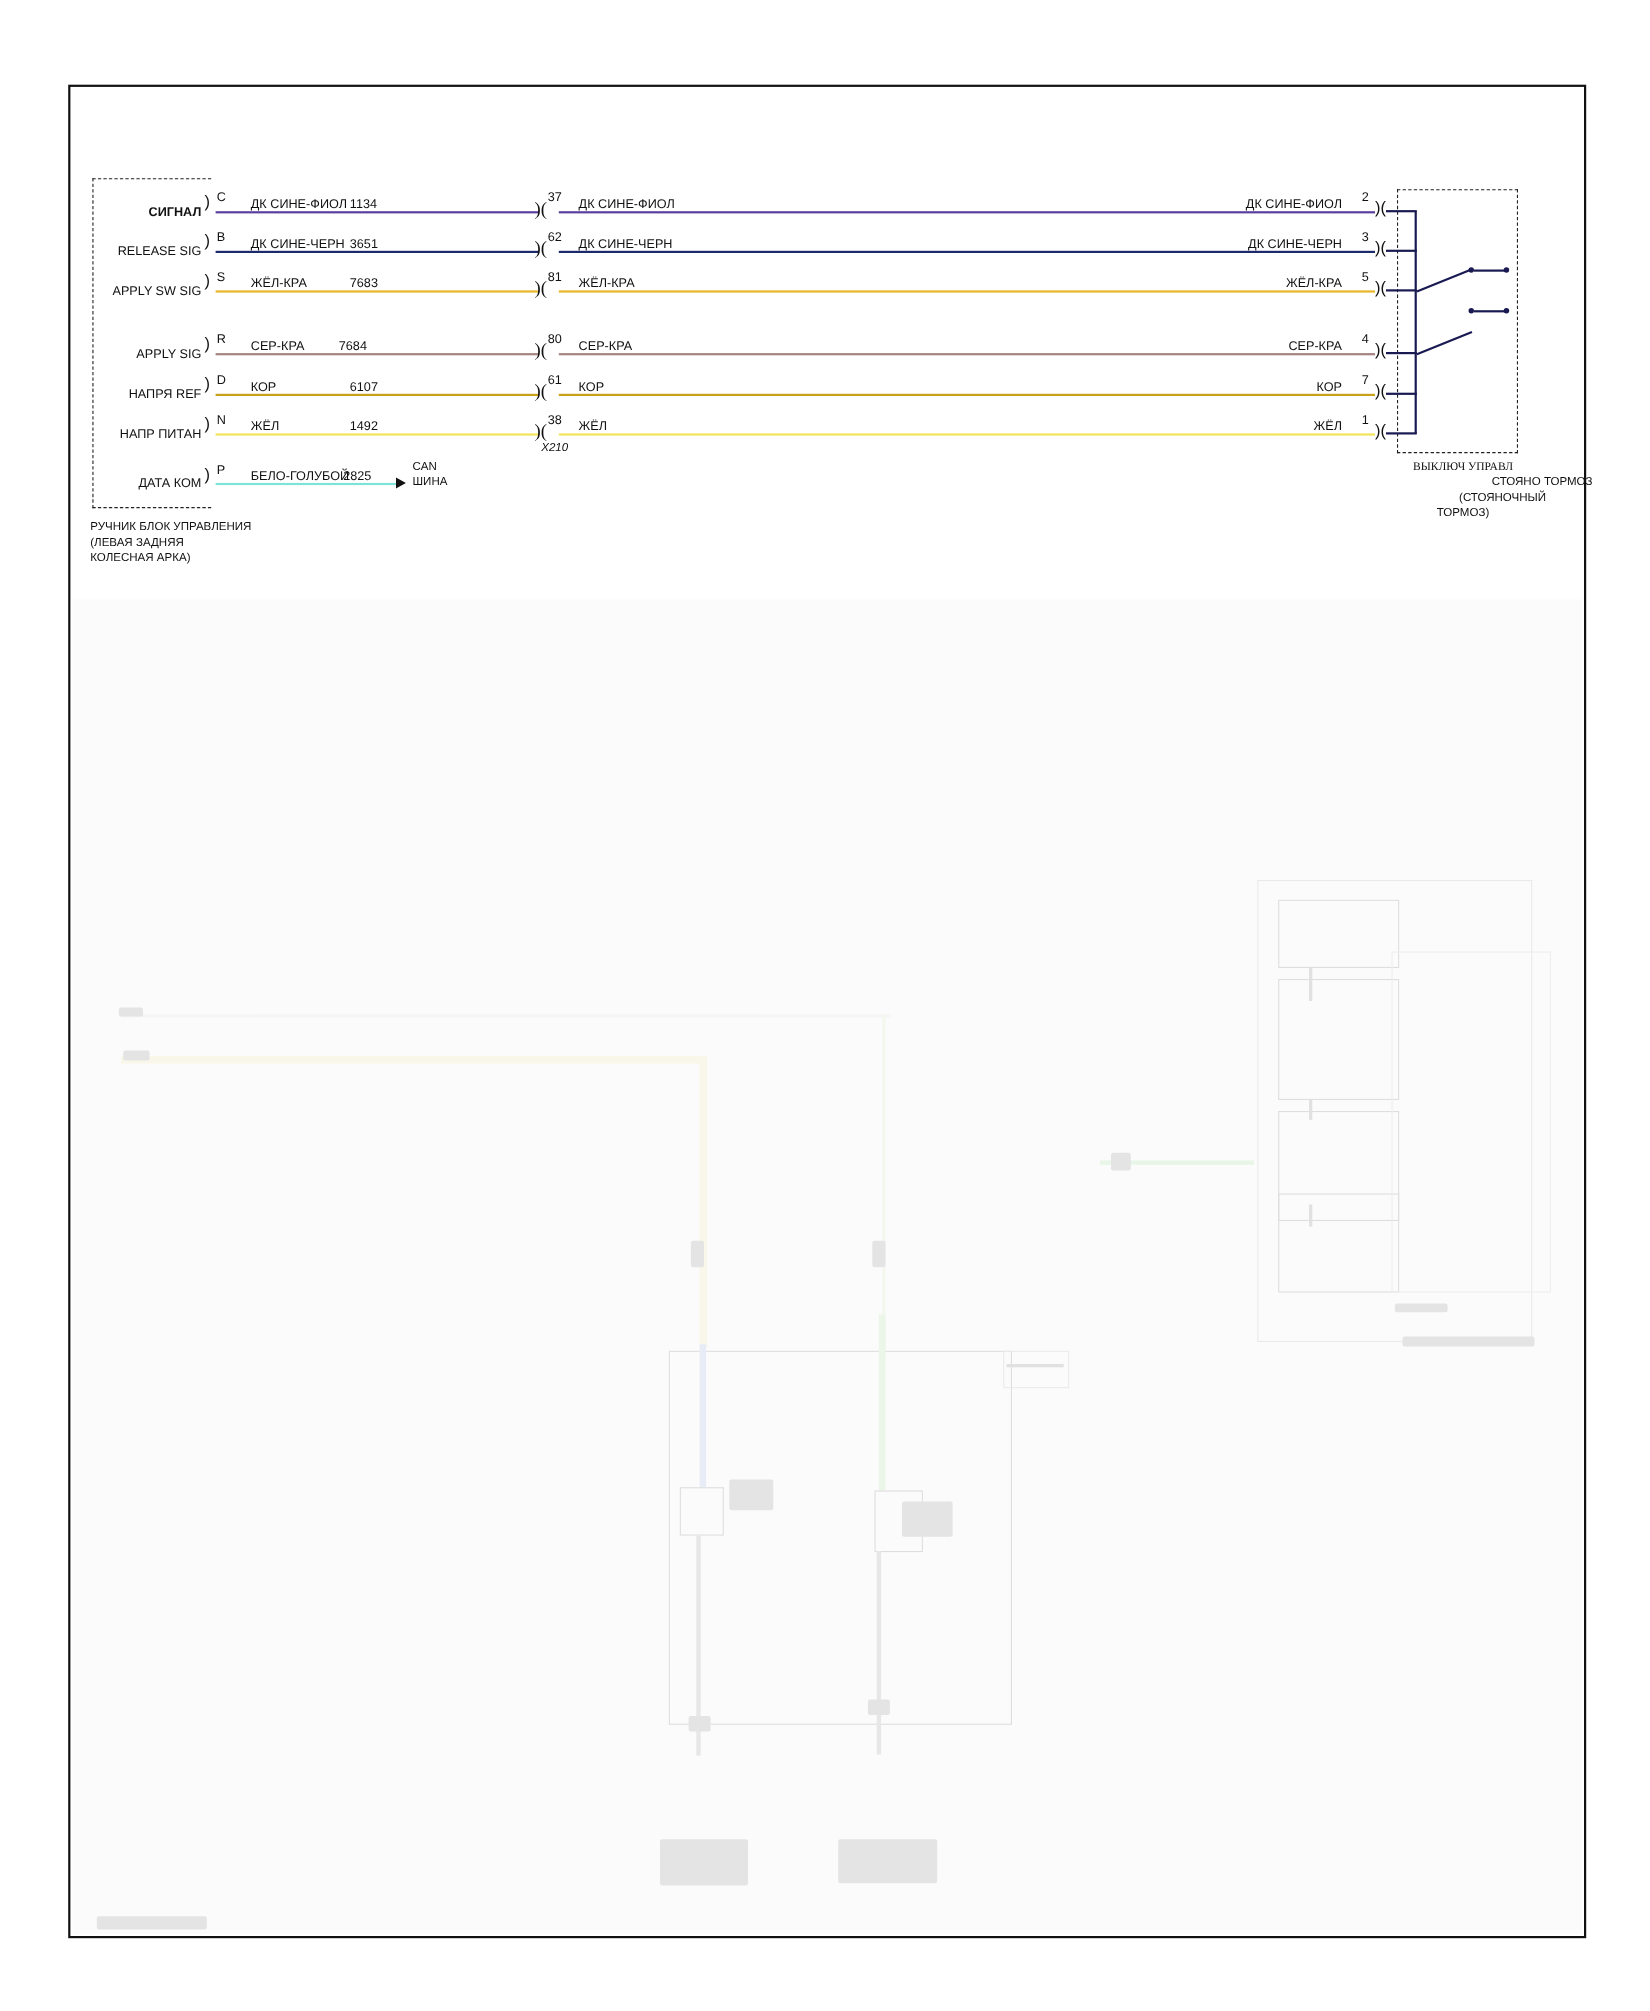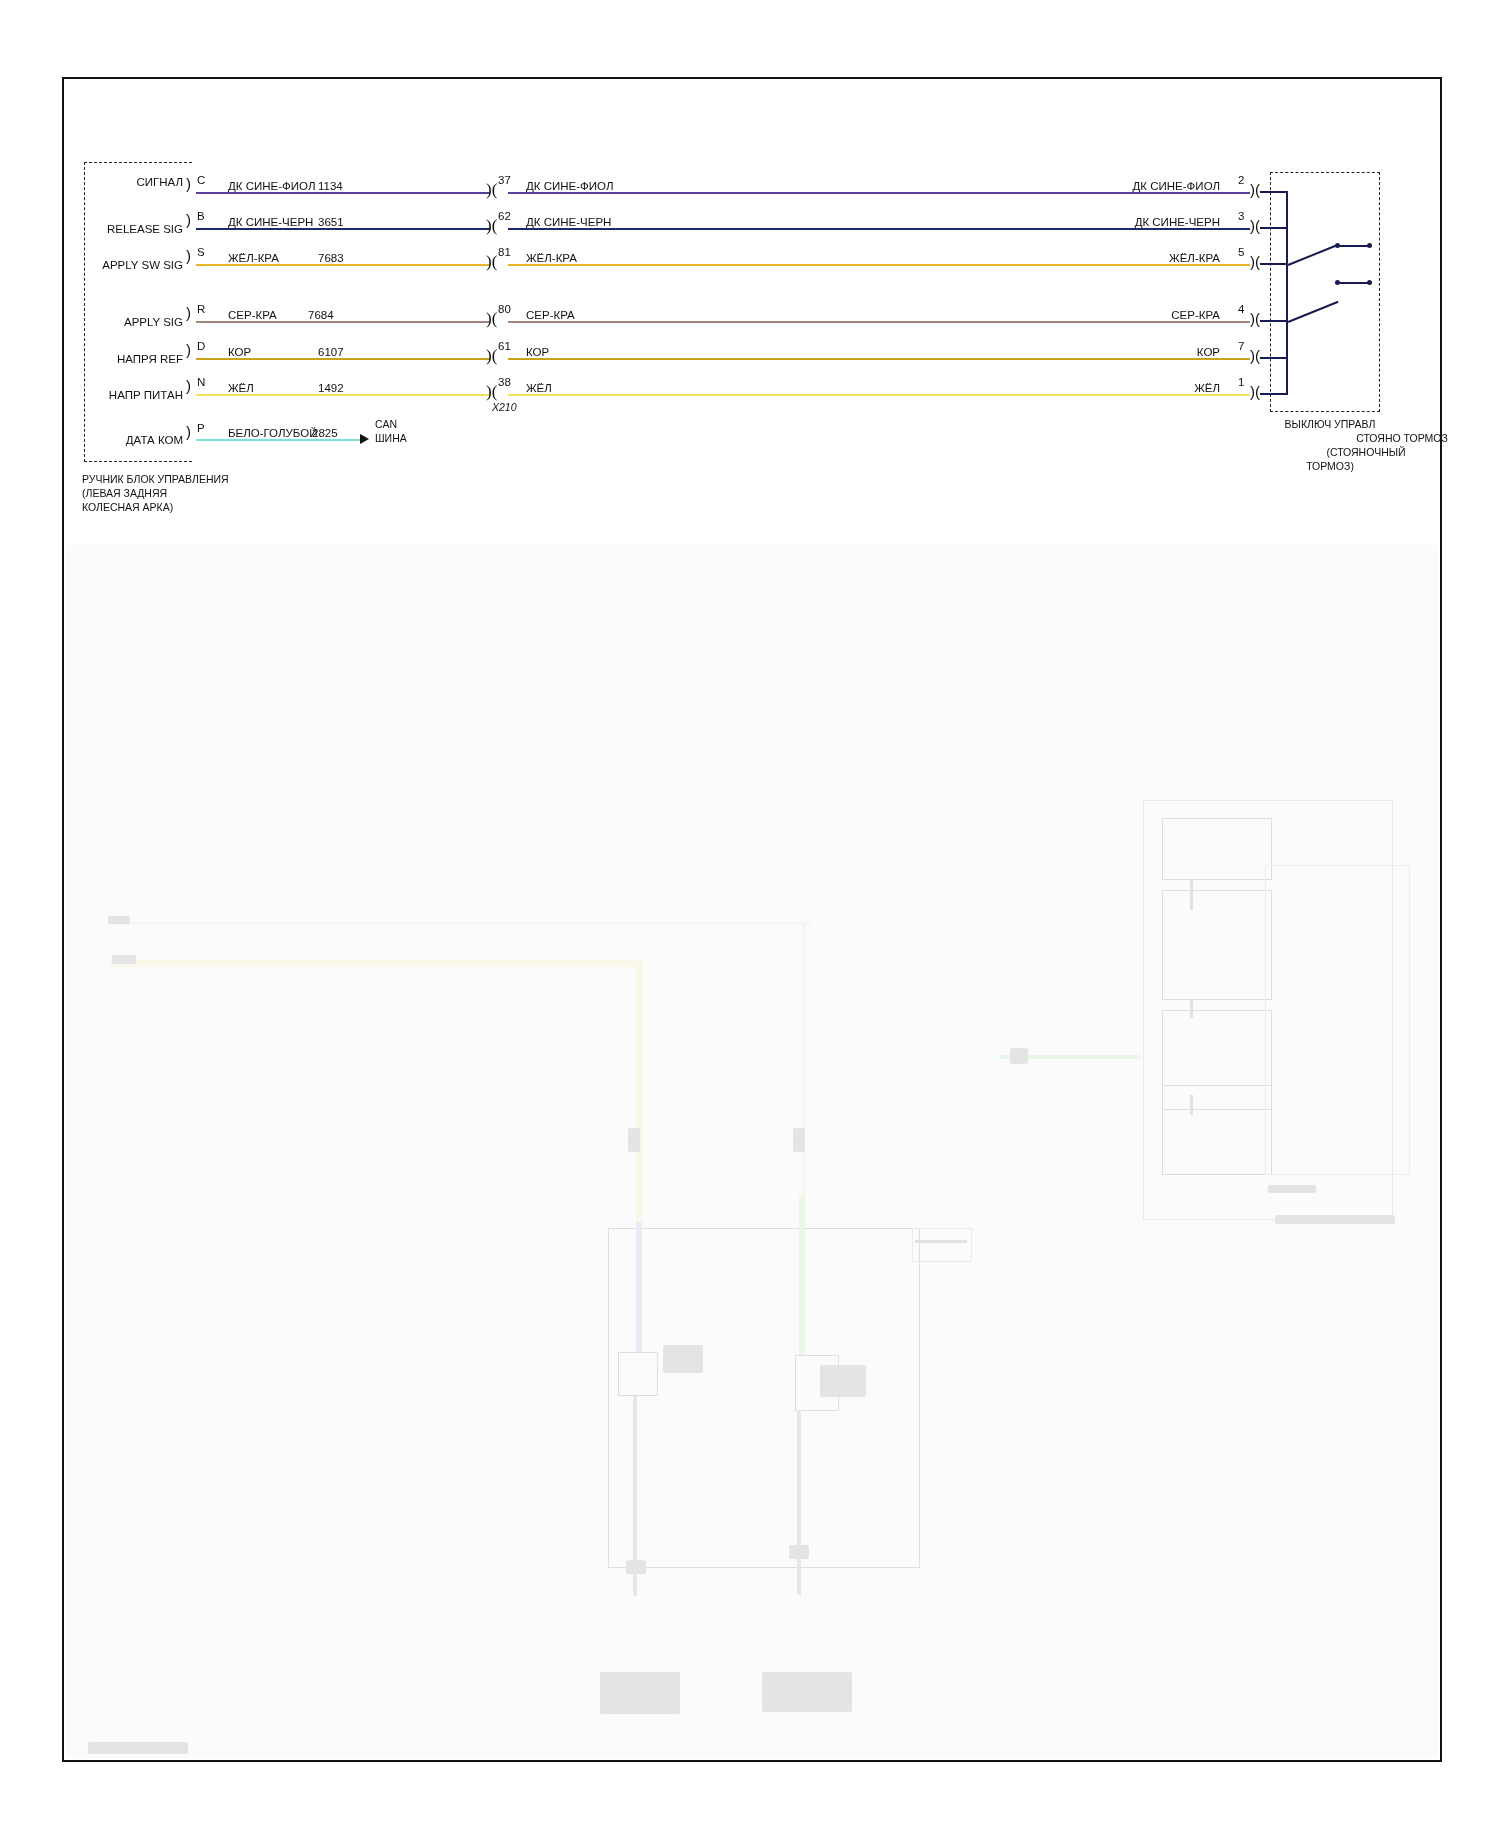--- a/index.html
+++ b/index.html
@@ -208,21 +208,21 @@
     <div class="pinbracket" style="left:186px; top:251px;">)</div>
     <div class="pinbracket" style="left:186px; top:308px;">)</div>
     <div class="pinbracket" style="left:186px; top:345px;">)</div>
     <div class="pinbracket" style="left:186px; top:381px;">)</div>
     <div class="pinbracket" style="left:186px; top:427px;">)</div>
 
     <div class="lbl small" style="left:82px; top:473px;">РУЧНИК БЛОК УПРАВЛЕНИЯ</div>
     <div class="lbl small" style="left:82px; top:487px;">(ЛЕВАЯ ЗАДНЯЯ</div>
     <div class="lbl small" style="left:82px; top:501px;">КОЛЕСНАЯ АРКА)</div>
 
-    <div class="lbl r" style="left:60px; top:176px; width:123px;">СИГНАЛ</div>
+    <div class="lbl r" style="left:60px; top:187px; width:123px;font-weight:bold;">СИГНАЛ</div>
     <div class="lbl" style="left:197px; top:174px;">C</div>
     <div class="lbl" style="left:228px; top:180px;">ДК СИНЕ-ФИОЛ</div>
     <div class="lbl" style="left:318px; top:180px;">1134</div>
     <div class="wire" style="left:196px; top:192px; width:294px; background:#5b3f9d;"></div>
     <div class="conn-splice" style="left:486px; top:180px;">)(</div>
     <div class="lbl" style="left:498px; top:174px;">37</div>
     <div class="lbl" style="left:526px; top:180px;">ДК СИНЕ-ФИОЛ</div>
     <div class="wire" style="left:508px; top:192px; width:742px; background:#5b3f9d;"></div>
     <div class="lbl r" style="left:1090px; top:180px; width:130px;">ДК СИНЕ-ФИОЛ</div>
     <div class="lbl" style="left:1238px; top:174px;">2</div>
@@ -317,19 +317,19 @@
     <div class="sw-node" style="left:1335px; top:243px;"></div>
     <div class="sw-node" style="left:1335px; top:280px;"></div>
     <div class="sw-node" style="left:1367px; top:243px;"></div>
     <div class="sw-node" style="left:1367px; top:280px;"></div>
     <div class="sw-arm" style="left:1288px; top:264px; width:54px; transform:rotate(-22deg);"></div>
     <div class="sw-arm" style="left:1288px; top:321px; width:54px; transform:rotate(-22deg);"></div>
     <div class="blackline" style="left:1340px; top:244px; width:2px; height:0px; background:#1a1a52;"></div>
     <div class="blackline" style="left:1340px; top:245px; width:30px; height:1.6px; background:#1a1a52;"></div>
     <div class="blackline" style="left:1340px; top:282px; width:30px; height:1.6px; background:#1a1a52;"></div>
 
-    <div class="lbl c small" style="left:1240px; top:418px; width:180px;">ВЫКЛЮЧ УПРАВЛ</div>
+    <div class="lbl c small" style="left:1240px; top:418px; width:180px;font-family:Liberation Serif, serif;">ВЫКЛЮЧ УПРАВЛ</div>
     <div class="lbl c small" style="left:1312px; top:432px; width:180px;">СТОЯНО ТОРМОЗ</div>
     <div class="lbl c small" style="left:1276px; top:446px; width:180px;">(СТОЯНОЧНЫЙ</div>
     <div class="lbl c small" style="left:1240px; top:460px; width:180px;">ТОРМОЗ)</div>
 
   </div>
 </div>
 
 </body></html>

